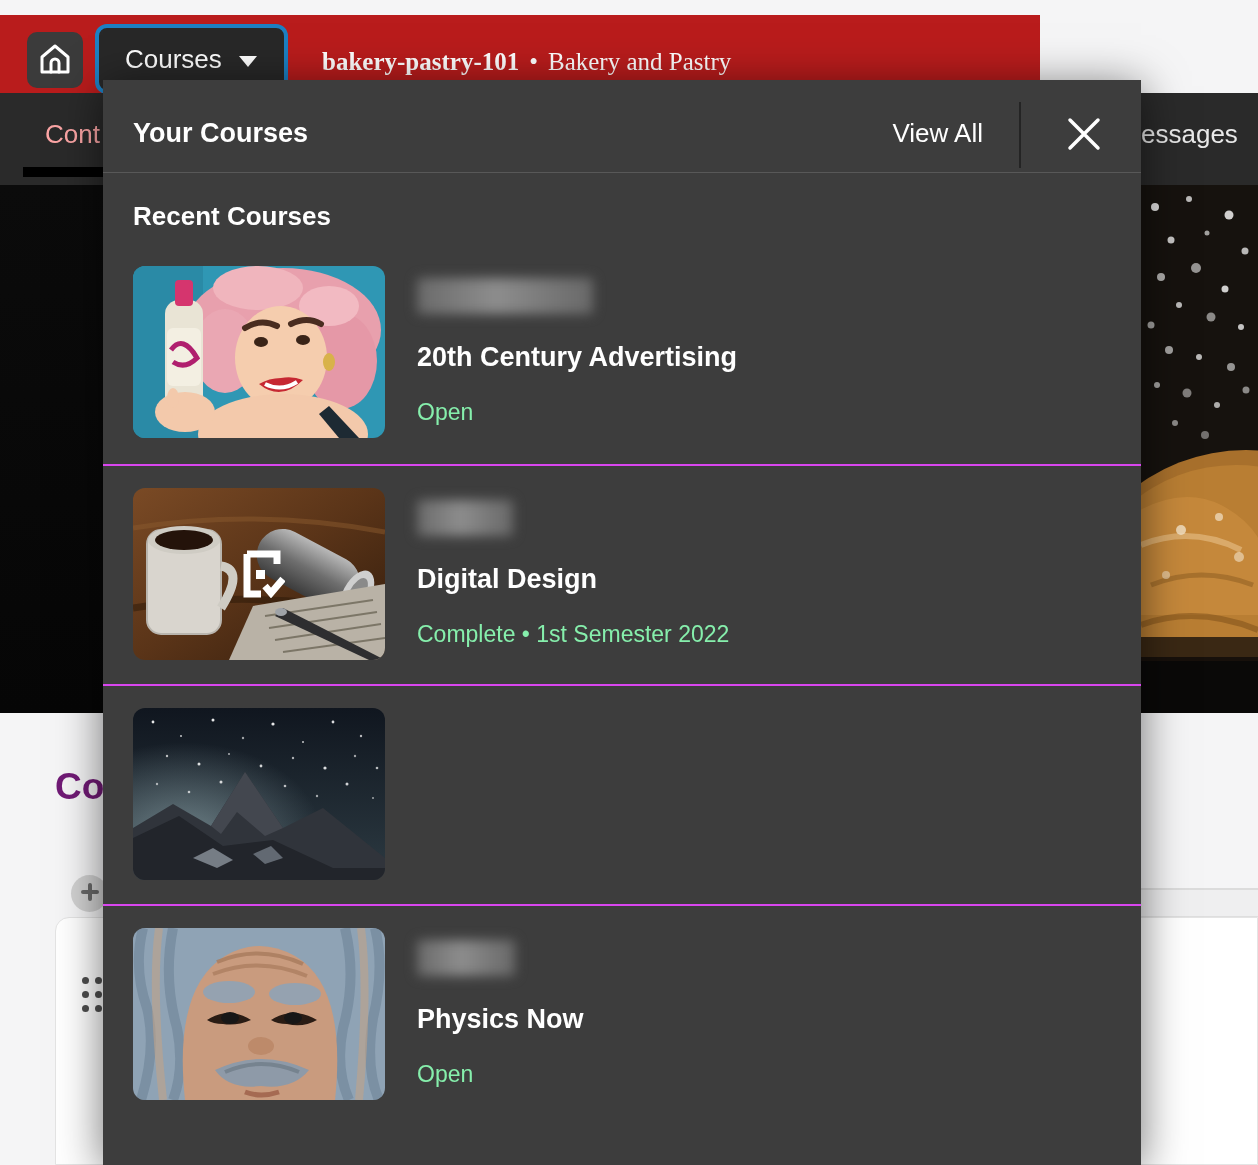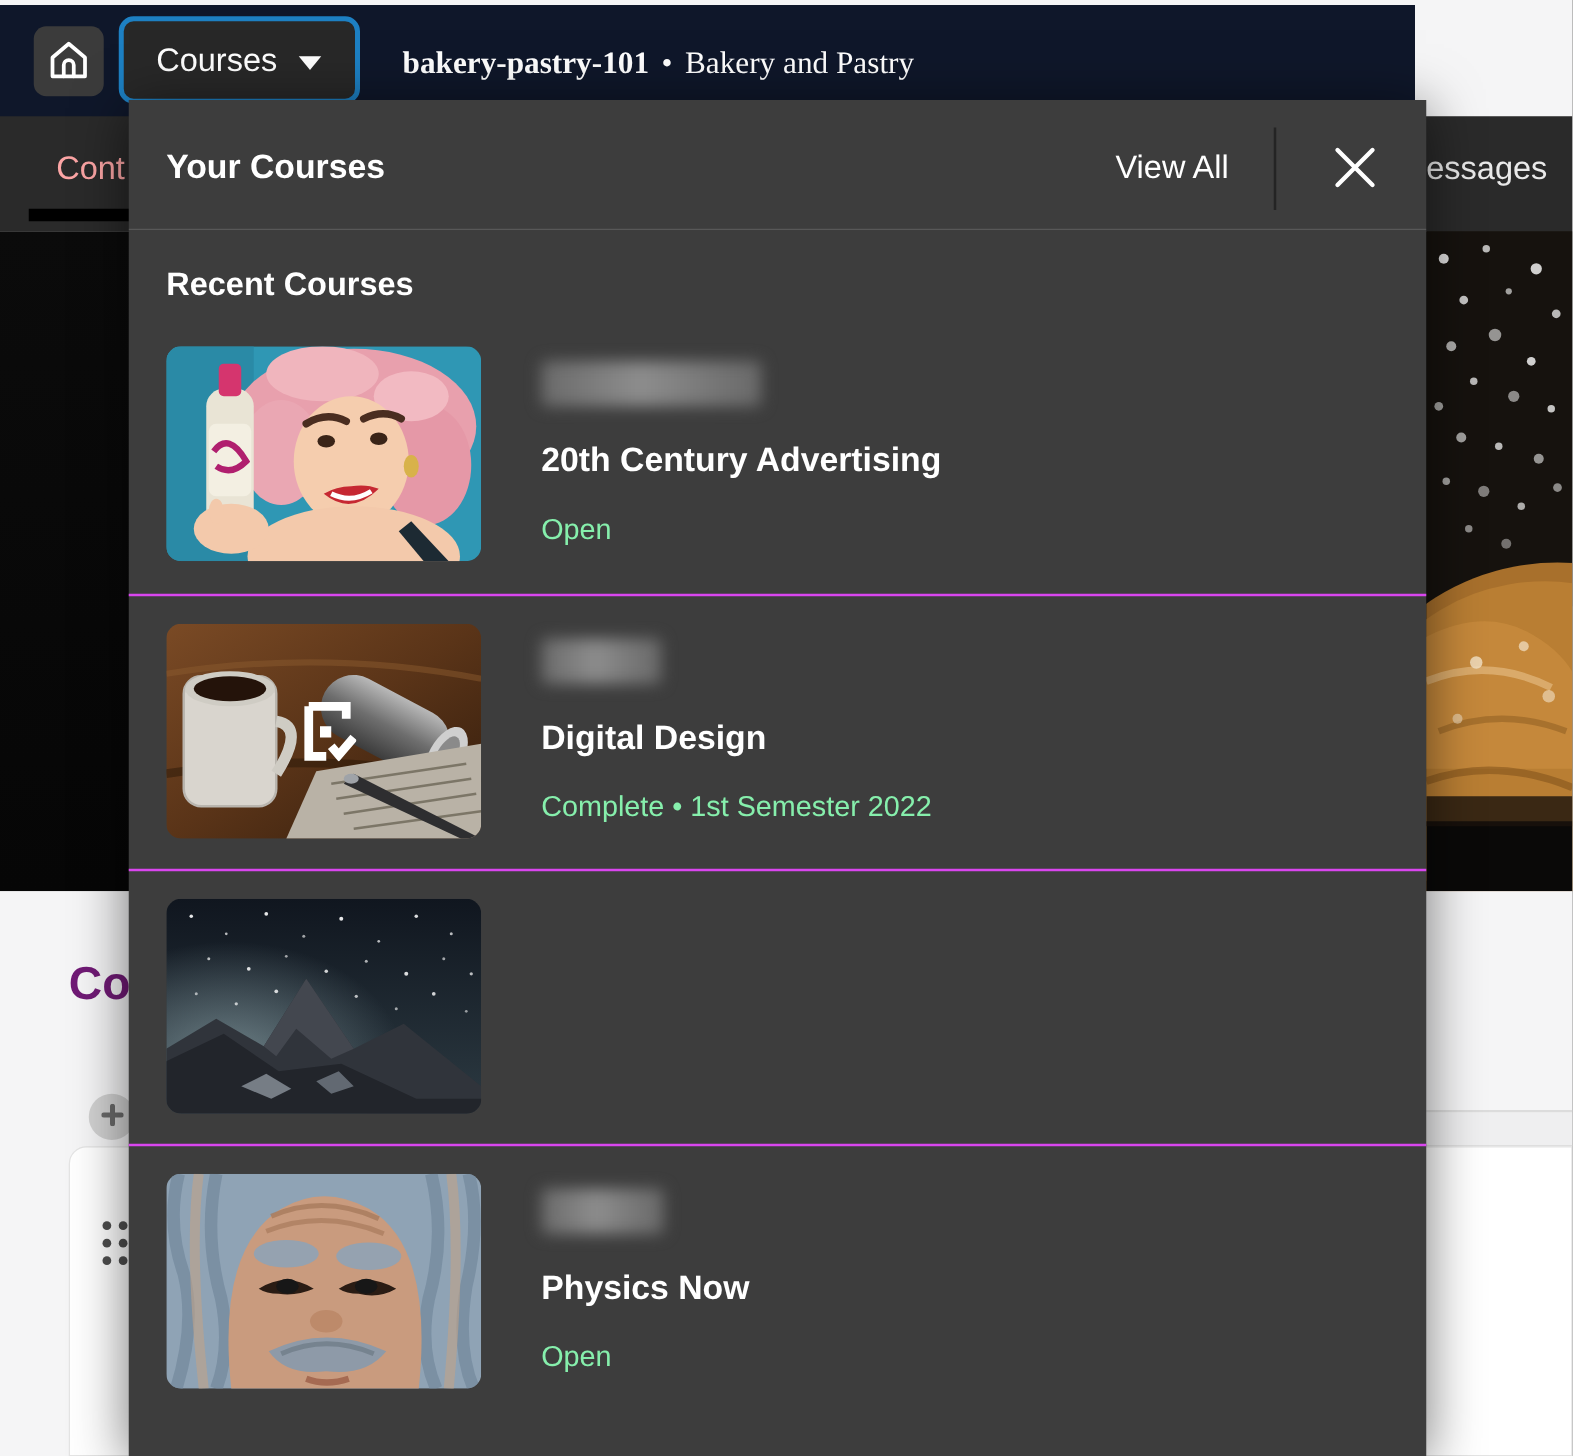--- a/index.html
+++ b/index.html
@@ -4,21 +4,21 @@
 <style>
   * { margin:0; padding:0; box-sizing:border-box; }
   html,body { background:#e9e9e9; }
   body { font-family:"Liberation Sans","DejaVu Sans",sans-serif; }
   .screen {
     position:relative; width:1258px; height:1165px; overflow:hidden;
     background:#f5f5f6; outline:1px solid #8a8a8a; margin:0 auto;
   }
 
   
-  .topbar { position:absolute; left:0; top:4px; width:1132px; height:93px; background:#0f172a; }
+  .topbar { position:absolute; left:0; top:15px; width:1040px; height:93px; background:#b91c1c; }
   .home-btn {
     position:absolute; left:27px; top:17px; width:56px; height:56px;
     background:#3b3b3b; border:none; border-radius:10px; cursor:pointer;
     display:flex; align-items:center; justify-content:center;
   }
   .courses-btn {
     position:absolute; left:95px; top:9px; height:70px; padding:0 26px;
     background:#282828; border:4px solid #1d80c3; border-radius:12px;
     color:#fff; font-size:26px; cursor:pointer;
     display:flex; align-items:center; gap:16px;
@@ -54,36 +54,36 @@
   .content-card { position:absolute; left:55px; top:917px; width:1203px; height:248px; background:#fff;
                   border:1px solid #e4e4e4; border-top-left-radius:14px; }
   .drag-handle { position:absolute; left:78px; top:972px; width:26px; height:42px;
                  display:grid; grid-template-columns:1fr 1fr; grid-template-rows:1fr 1fr 1fr;
                  justify-items:center; align-items:center; cursor:grab; }
   .drag-handle i { width:7px; height:7px; border-radius:50%; background:#4f4f4f; }
 
   
   .panel { position:absolute; left:103px; top:80px; width:1038px; height:1085px;
            background:#3d3d3d; box-shadow:0 6px 42px rgba(0,0,0,.55); }
-  .panel-header { position:relative; height:104px; border-bottom:1px solid rgba(255,255,255,.14); }
+  .panel-header { position:relative; height:93px; border-bottom:1px solid rgba(255,255,255,.14); }
   .panel-title { position:absolute; left:30px; top:0; height:107px; display:flex; align-items:center;
                  color:#fff; font-size:27px; font-weight:bold; }
   .view-all { position:absolute; right:158px; top:0; height:107px; display:flex; align-items:center;
               background:none; border:none; color:#fff; font-size:26px; cursor:pointer; }
   .hdr-vdiv { position:absolute; right:120px; top:22px; height:66px; width:2px; background:#242424; }
   .close-btn { position:absolute; right:28px; top:26px; width:58px; height:58px; background:none; border:none;
                cursor:pointer; display:flex; align-items:center; justify-content:center; }
   .section-title { margin:28px 0 0 30px; color:#fff; font-size:26px; font-weight:bold; }
 
   .course-list { margin-top:12px; }
   .course-row { display:flex; height:220px; padding:22px 20px 0 30px; }
   .course-row + .course-row { border-top:2px solid #d946ef; }
   .course-img { width:252px; height:172px; border-radius:12px; overflow:hidden; flex:none; position:relative; }
   .course-img svg { display:block; width:100%; height:100%; }
-  .course-info { margin-left:48px; min-width:0; }
+  .course-info { margin-left:32px; min-width:0; }
   .blur-pill { height:36px; border-radius:4px; margin-top:12px;
                background:linear-gradient(90deg,#6a6a6a,#8d8d8d 45%,#757575 80%,#696969);
                filter:blur(6px); }
   .w-1 { width:176px; } .w-2 { width:96px; } .w-3 { width:112px; } .w-4 { width:98px; }
   .course-title { margin-top:28px; color:#fff; font-size:27px; font-weight:bold; white-space:nowrap; }
   .course-status { margin-top:26px; color:#86efac; font-size:23px; }
   .img-overlay-icon { position:absolute; left:110px; top:62px; }
 </style>
 </head>
 <body>

